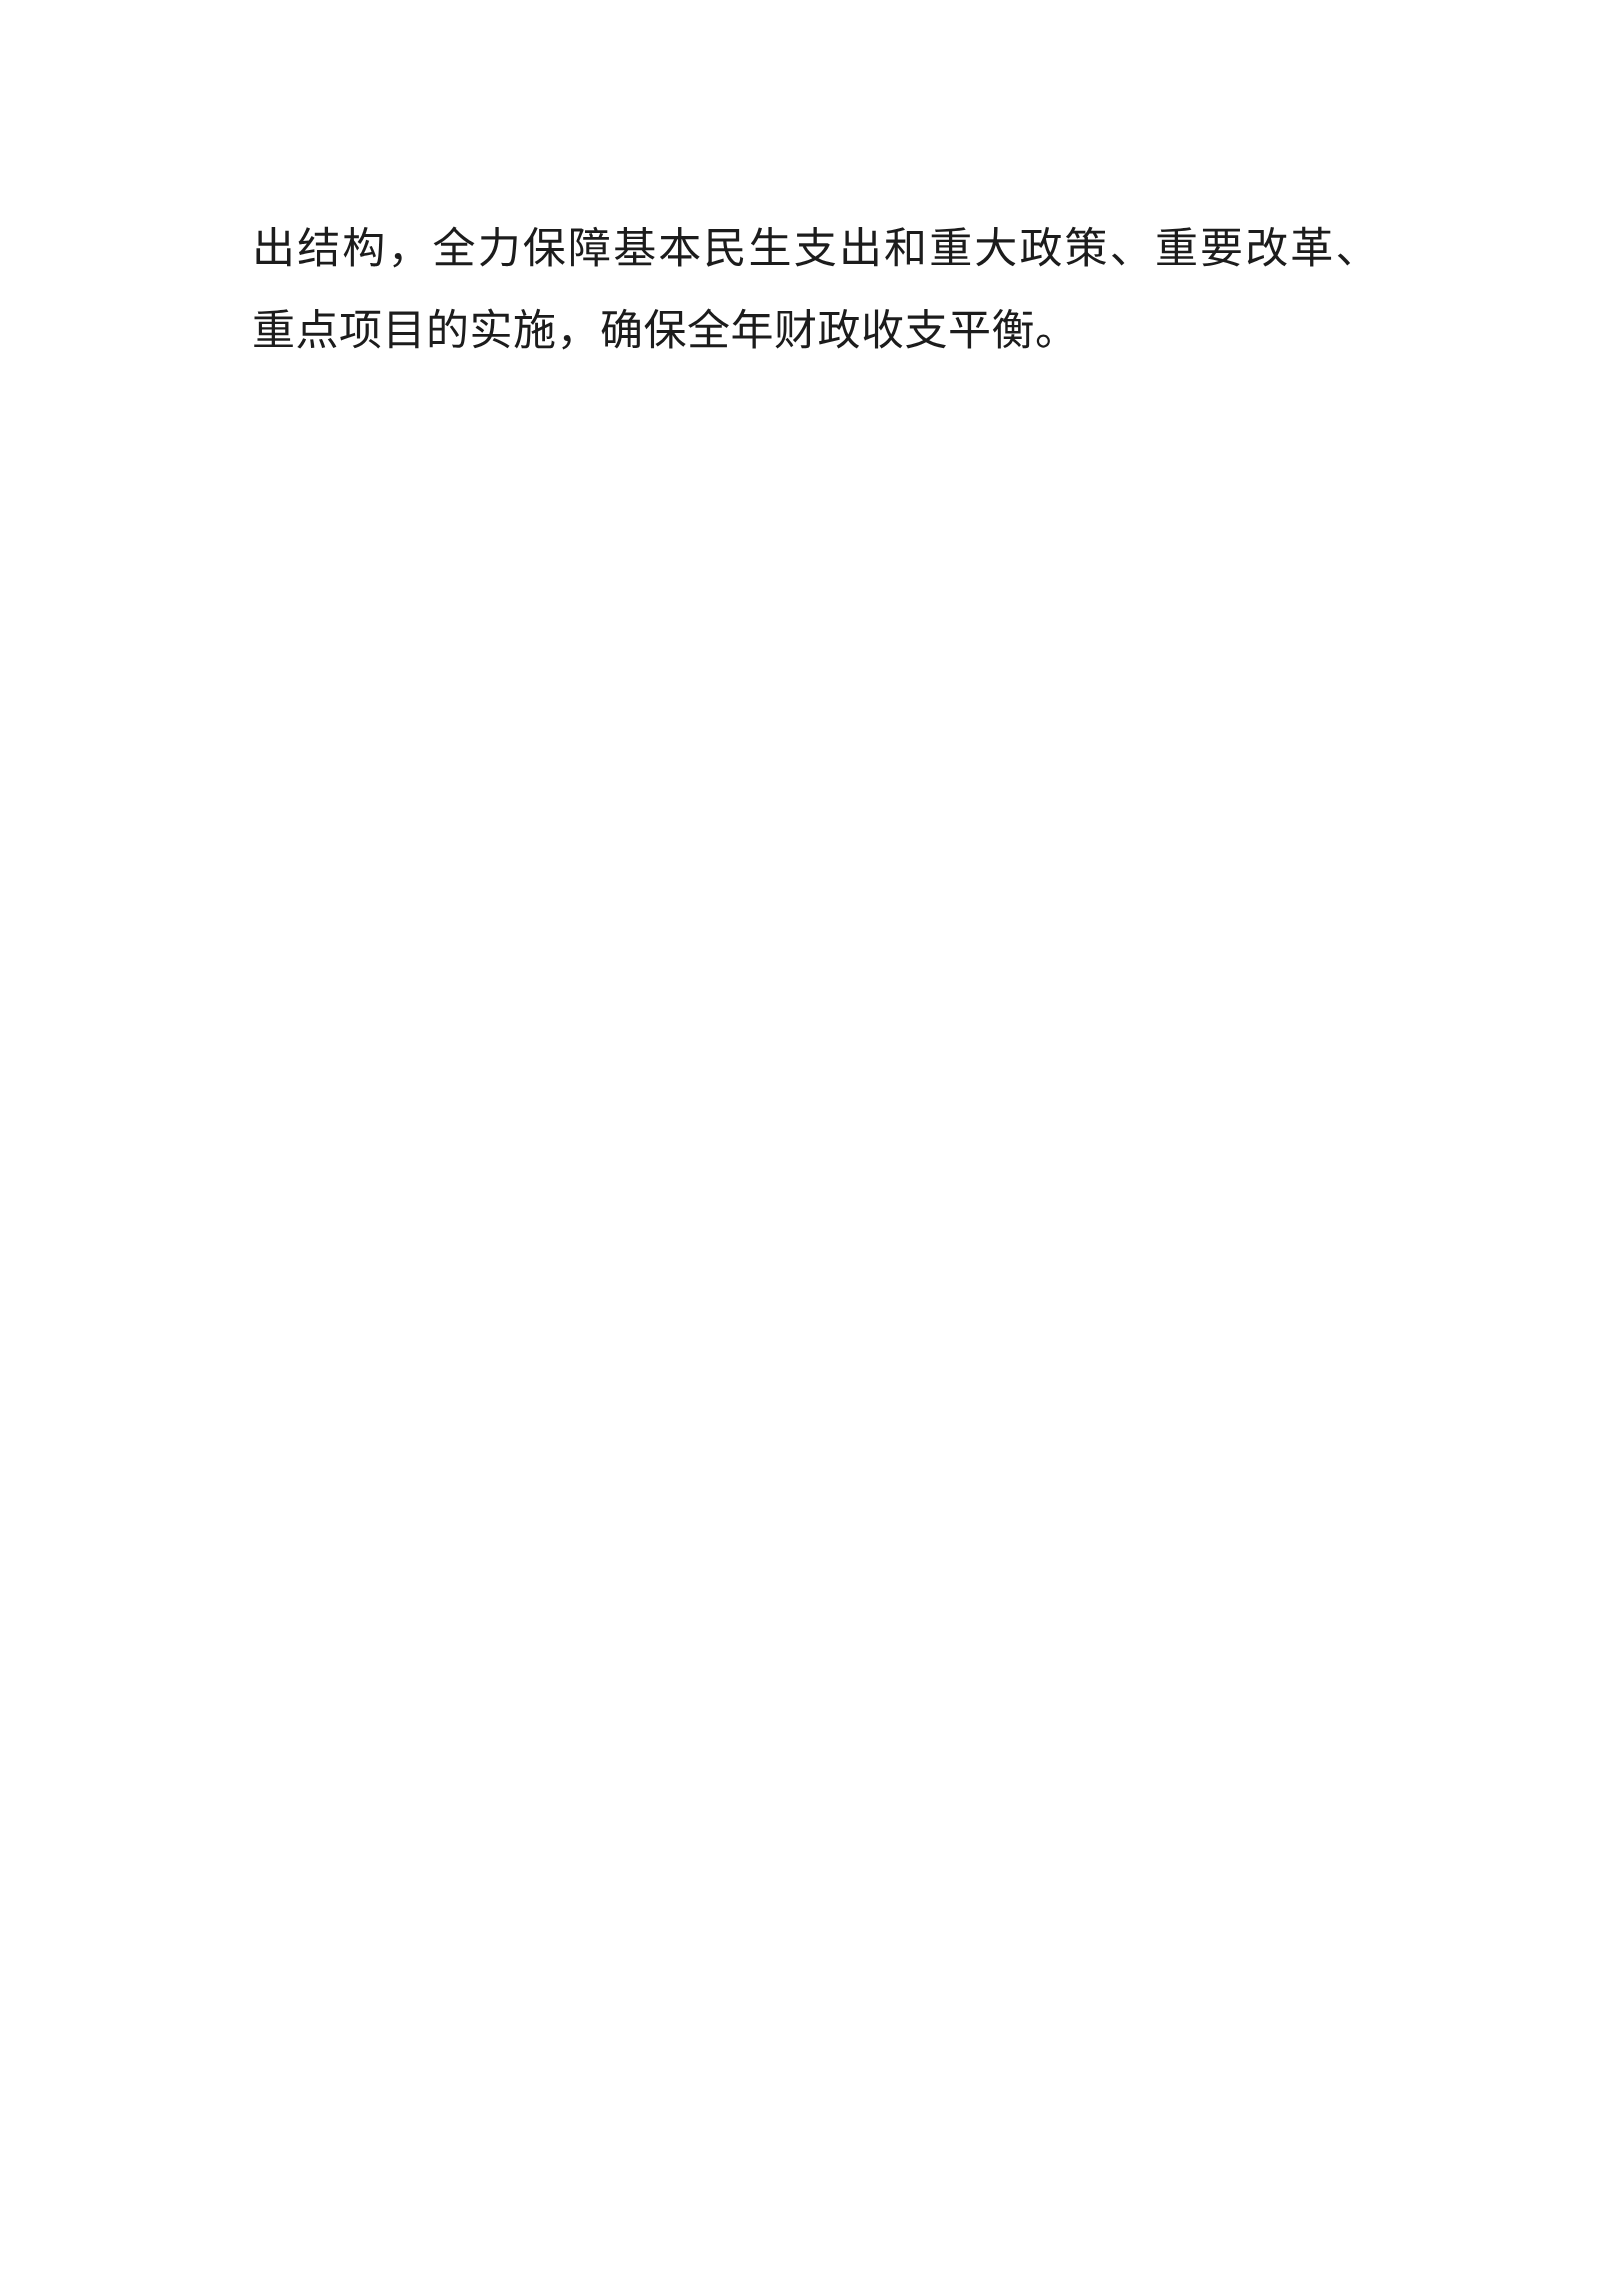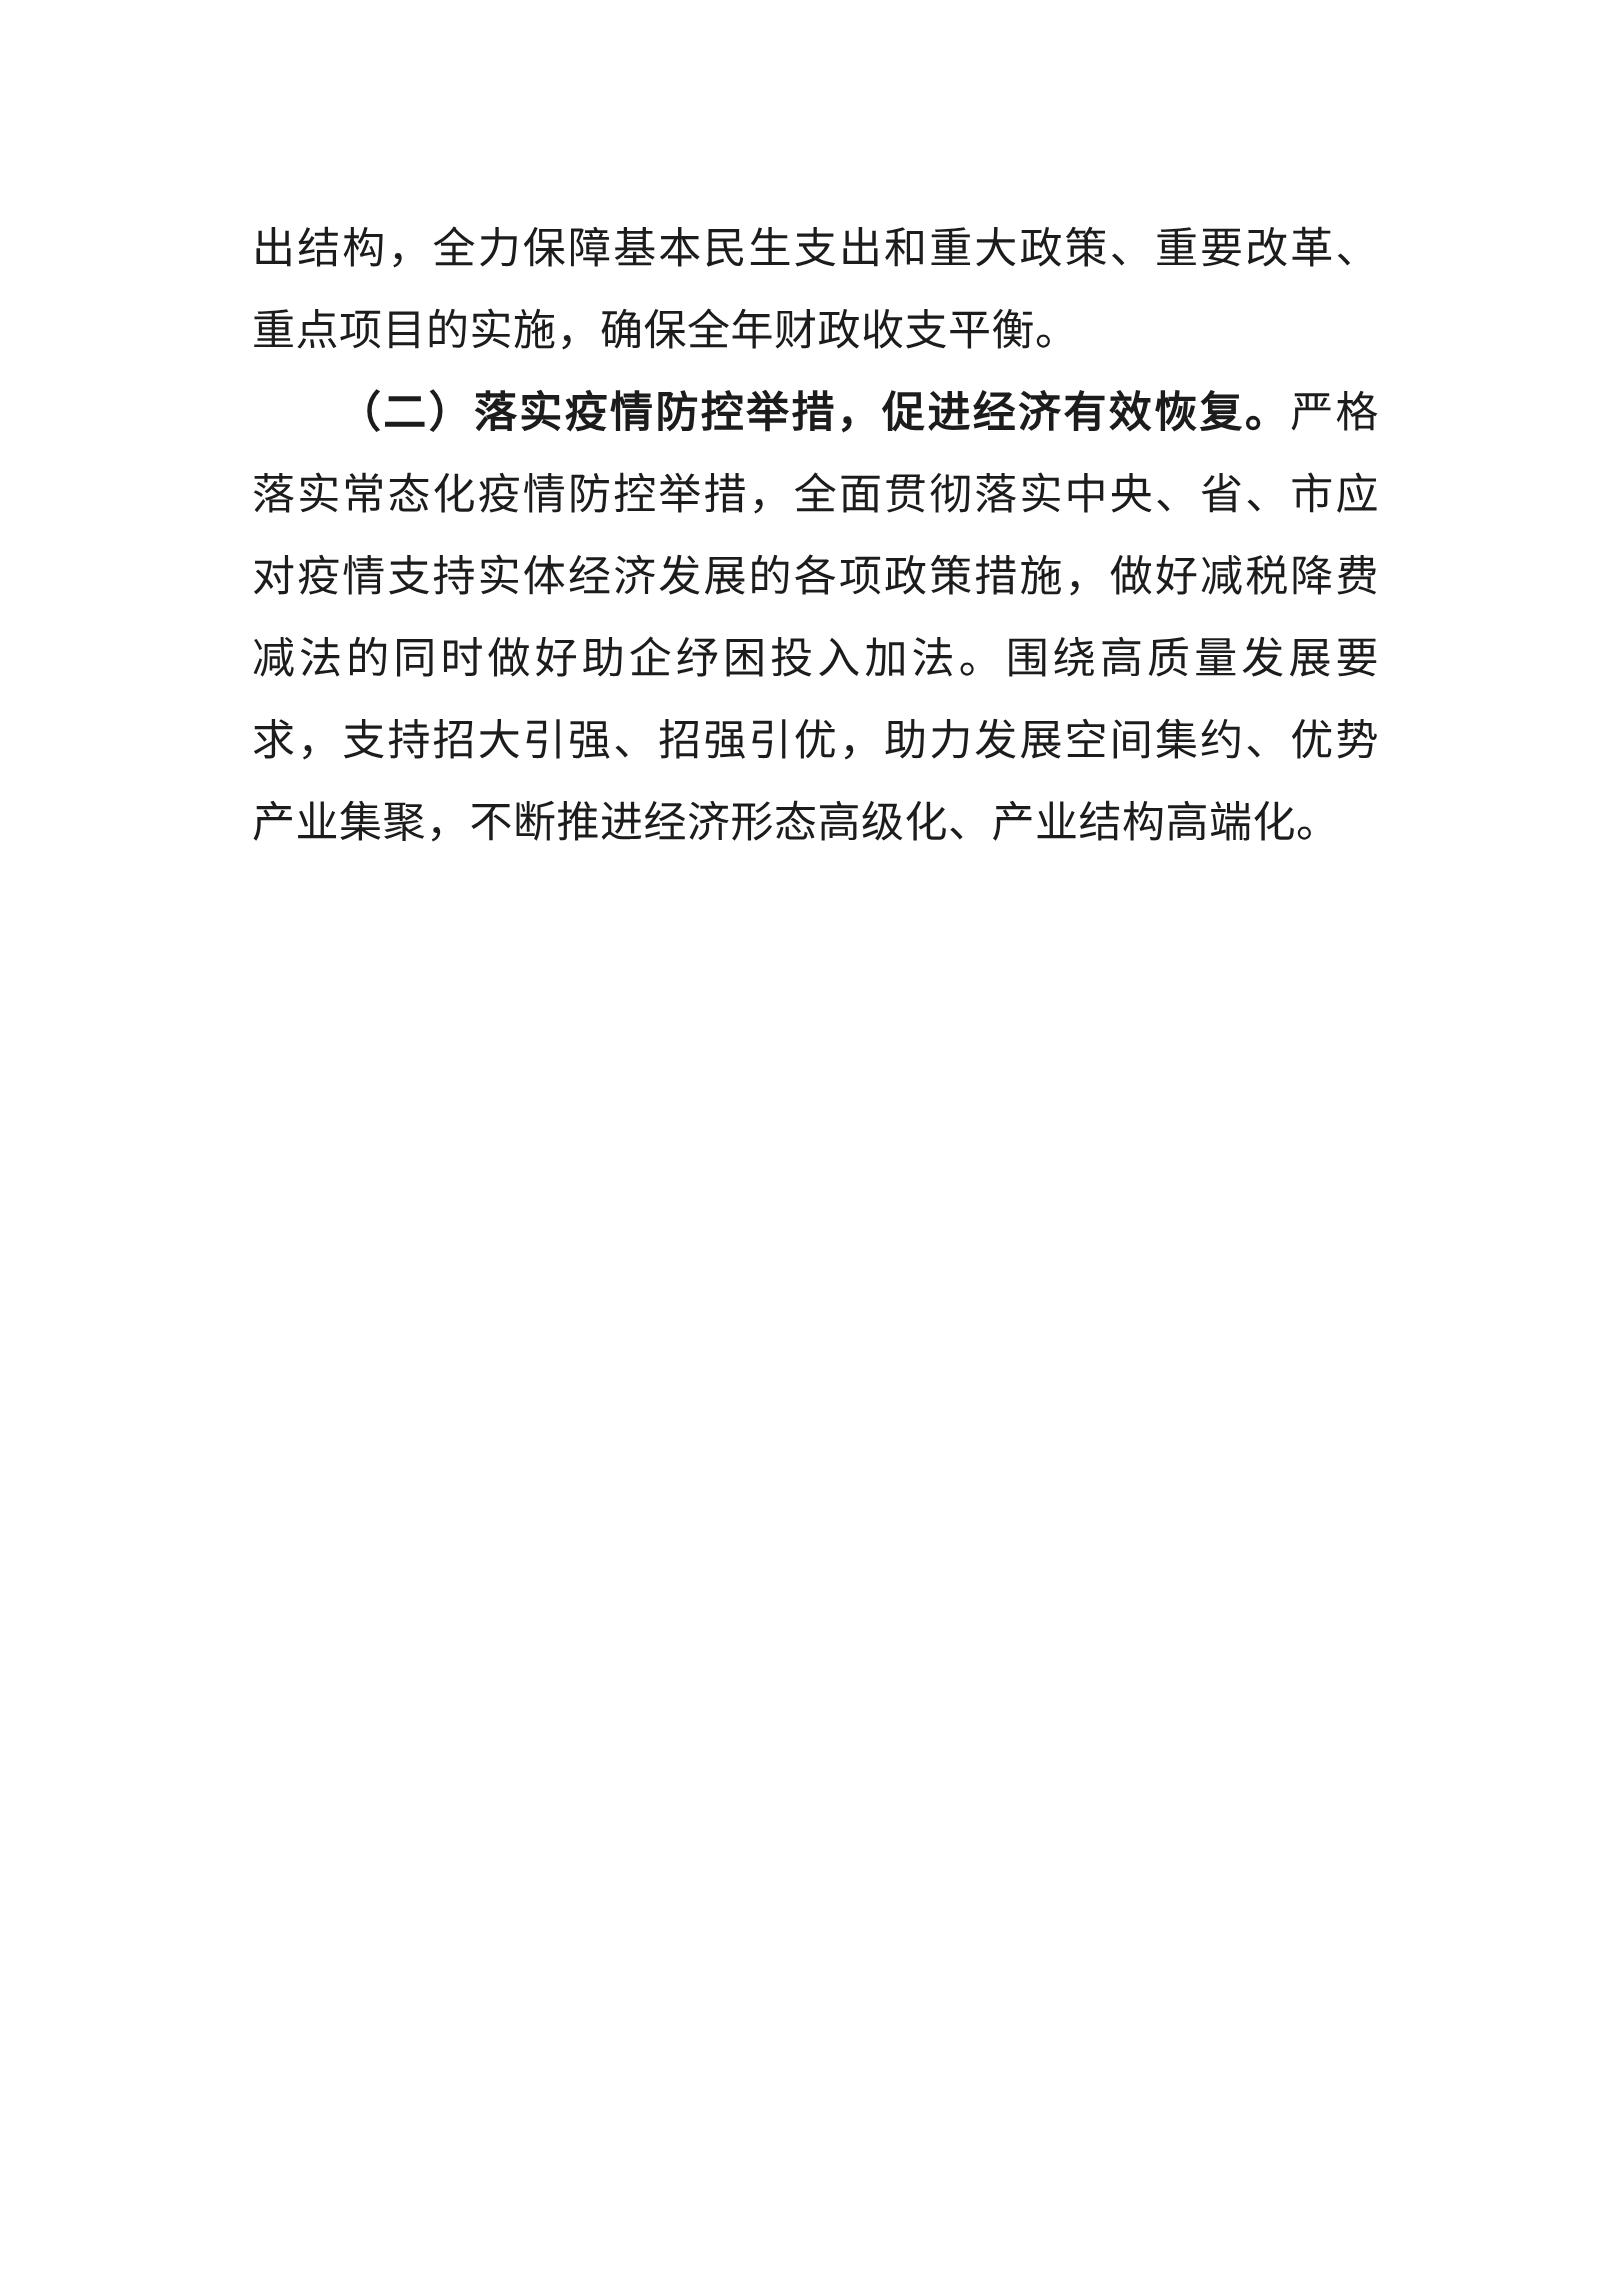--- a/index.html
+++ b/index.html
@@ -50,19 +50,18 @@
     color: #1c1c1c;
     font-family: "Liberation Serif", "DejaVu Serif", serif;
   }
 </style>
 </head>
 <body>
 
 <div class="page">
   <div class="content">
     <p class="para"><span>出结构，全力保障基本民生支出和重大政策、重要改革、重点项目的实施，确保全年财政收支平衡。</span></p>
-    <p class="para indent"><b class="heading">（二）落实疫情防控举措，促进经济有效恢复。</b><span>严格落实常态化疫情防控举措，全面贯彻落实中央、省、市应对疫情支持实体经济发展的各项政策措施，做好减税降费减法的同时做好助企纾困投入加法。围绕高质量发展要求，支持招大引强、招强引优，助力发展空间集约、优势产业集聚，不断推进经济形态高级化、产业结构高端化。</span></p>
   </div>
   <div class="footer">
     <span class="page-num">7</span>
   </div>
 </div>
 
 
 </body></html>

